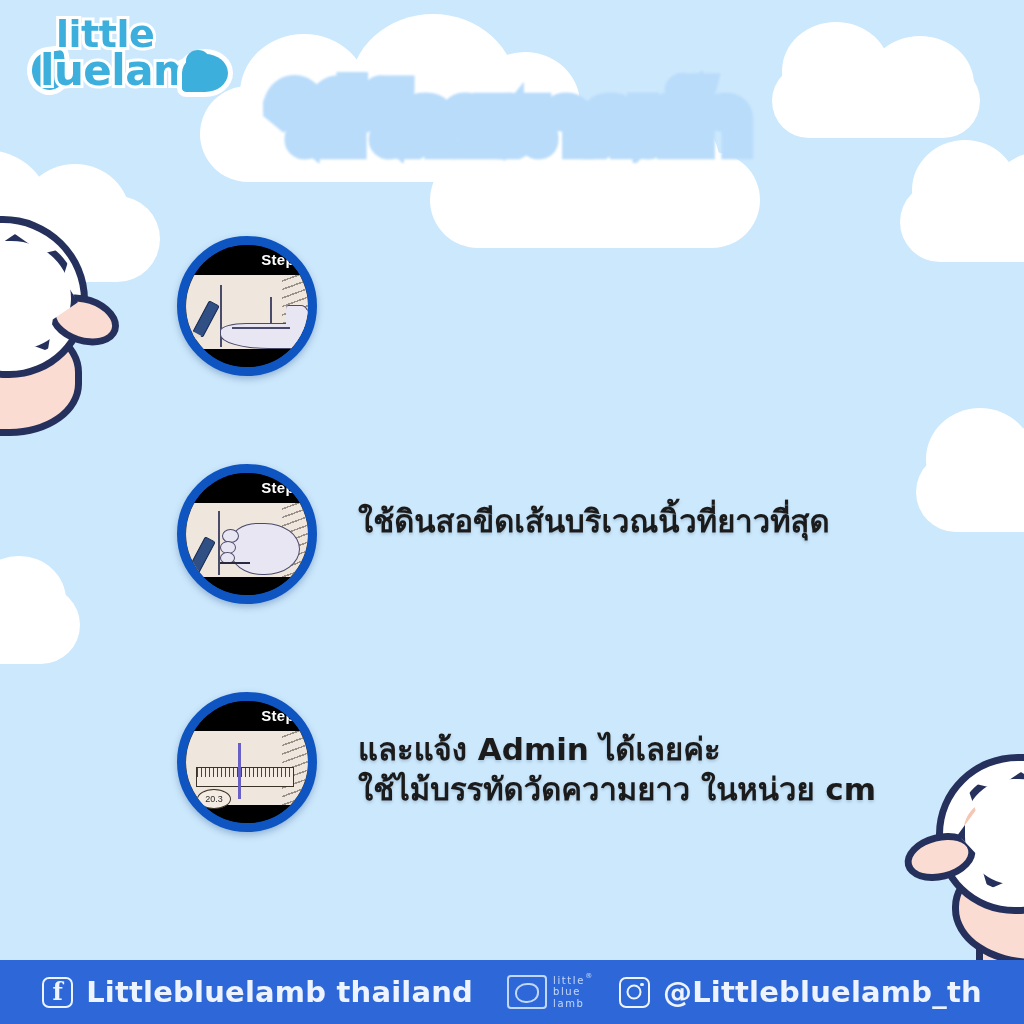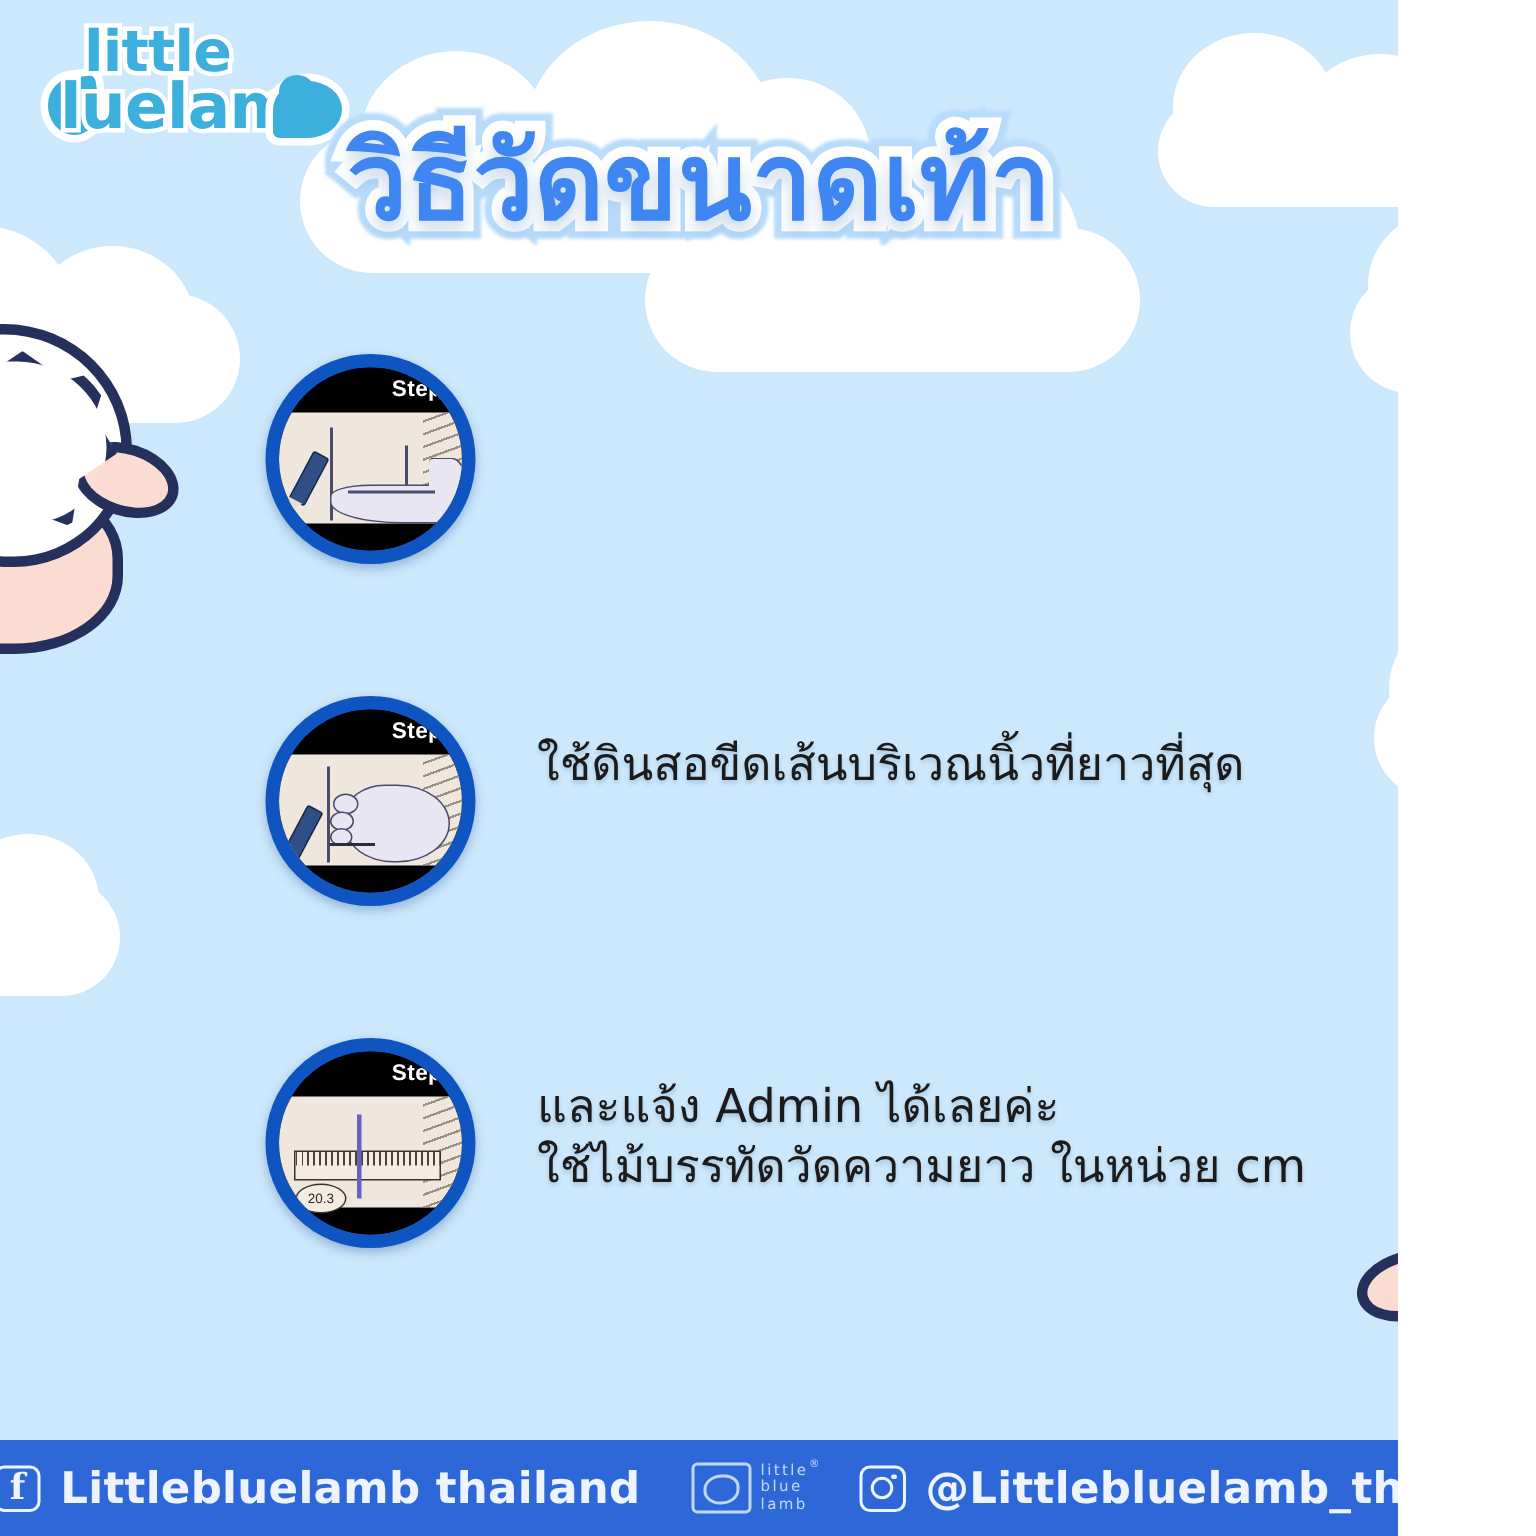--- a/index.html
+++ b/index.html
@@ -7,21 +7,21 @@
     margin: 0;
     padding: 0;
     background: #ffffff;
   }
   body {
     font-family: "Liberation Sans", "DejaVu Sans", sans-serif;
   }
 
   #poster {
     position: relative;
-    width: 932px;
+    width: 1024px;
     height: 1024px;
     overflow: hidden;
     background: #cce8fc;
   }
 
   
   .sky {
     position: absolute;
     inset: 0;
     background: #cce8fc;
@@ -248,21 +248,22 @@
     font-family: "DejaVu Sans", sans-serif;
     font-size: 31px;
     line-height: 1.28;
     text-shadow: 0 2px 3px rgba(120, 150, 180, 0.45);
   }
   .step-text .line {
     display: block;
     white-space: nowrap;
   }
   .step-row.two-line .step-text {
-    top: 27px;
+    top: 38px;
+    font-weight: bold;
   }
 
   
   .lamb {
     position: absolute;
     pointer-events: none;
   }
   .lamb-body {
     position: absolute;
     background: #fadcd2;
@@ -451,21 +452,20 @@
   </div>
 
   <div id="brand-logo">
     <div class="logo-lamb-head"></div>
     <div class="logo-line logo-little">little</div>
     <div class="logo-line logo-bluelam">luelam</div>
     <div class="logo-lamb-tail"></div>
   </div>
 
   <div id="page-title-glow">วิธีวัดขนาดเท้า</div>
-  <div id="page-title">วิธีวัดขนาดเท้า</div>
 
   <div id="steps">
 
     <div class="step-row">
       <div class="step-thumb">
         <div class="thumb-inner">
           <div class="thumb-paper">
             <div class="binding"></div>
             <div class="thumb-scene">
 

